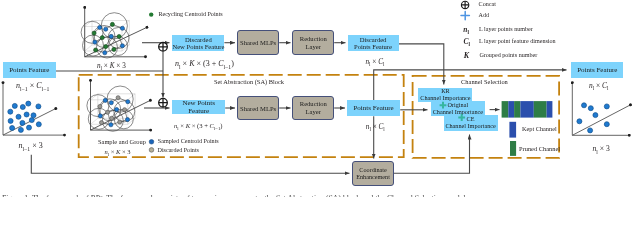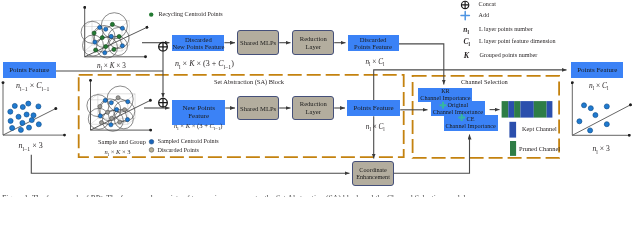--- a/index.html
+++ b/index.html
@@ -2,21 +2,21 @@
 <html><head>
 <meta charset="utf-8">
 <style>
   html,body{margin:0;padding:0;background:#ffffff;}
   body{width:640px;height:197px;overflow:hidden;
        font-family:"Liberation Serif",serif;color:#231f20;}
   #fig{position:relative;width:640px;height:197px;}
   #wires{position:absolute;left:0;top:0;width:640px;height:197px;overflow:visible;}
   .node{position:absolute;box-sizing:border-box;display:flex;align-items:center;
         justify-content:center;text-align:center;white-space:pre-line;}
-  .blue{background:#3b82f6;color:#1b1b1b;}
+  .blue{background:#7dd3fc;color:#1b1b1b;}
   .gray{background:#b3ad9e;border:1px solid #45507a;border-radius:3px;color:#1b1b1b;}
   .t{position:absolute;white-space:nowrap;}
   sub{font-size:72%;}
 </style>
 </head>
 <body>
 
 <div id="fig">
 
 <svg id="wires" width="640" height="197" viewBox="0 0 640 197">
@@ -208,21 +208,21 @@
 New Points Feature</div>
 
 <div class="node gray" style="left:237.1px;top:30.3px;width:42.1px;height:24.9px;font-size:6.6px;">Shared MLPs</div>
 
 <div class="node gray" style="left:292.4px;top:30.3px;width:41.8px;height:24.9px;font-size:6.6px;line-height:1.15;">Reduction
 Layer</div>
 
 <div class="node blue" style="left:347.5px;top:34.8px;width:51.1px;height:16.4px;font-size:6.6px;line-height:1.1;">Discarded
 Points Feature</div>
 
-<div class="node blue" style="left:172.2px;top:99.8px;width:53px;height:25px;font-size:7px;">New Points Feature</div>
+<div class="node blue" style="left:172.2px;top:99.8px;width:53px;height:14px;font-size:7px;">New Points Feature</div>
 
 <div class="node gray" style="left:237.1px;top:95.6px;width:42.1px;height:24.9px;font-size:6.6px;">Shared MLPs</div>
 
 <div class="node gray" style="left:292.4px;top:95.6px;width:41.8px;height:24.9px;font-size:6.6px;line-height:1.15;">Reduction
 Layer</div>
 
 <div class="node blue" style="left:346.9px;top:99.8px;width:53.3px;height:16.5px;font-size:7px;">Points Feature</div>
 
 <div class="node blue" style="left:418.4px;top:87.6px;width:54.1px;height:14.8px;font-size:6.2px;line-height:1.1;">KR
 Channel Importance</div>

